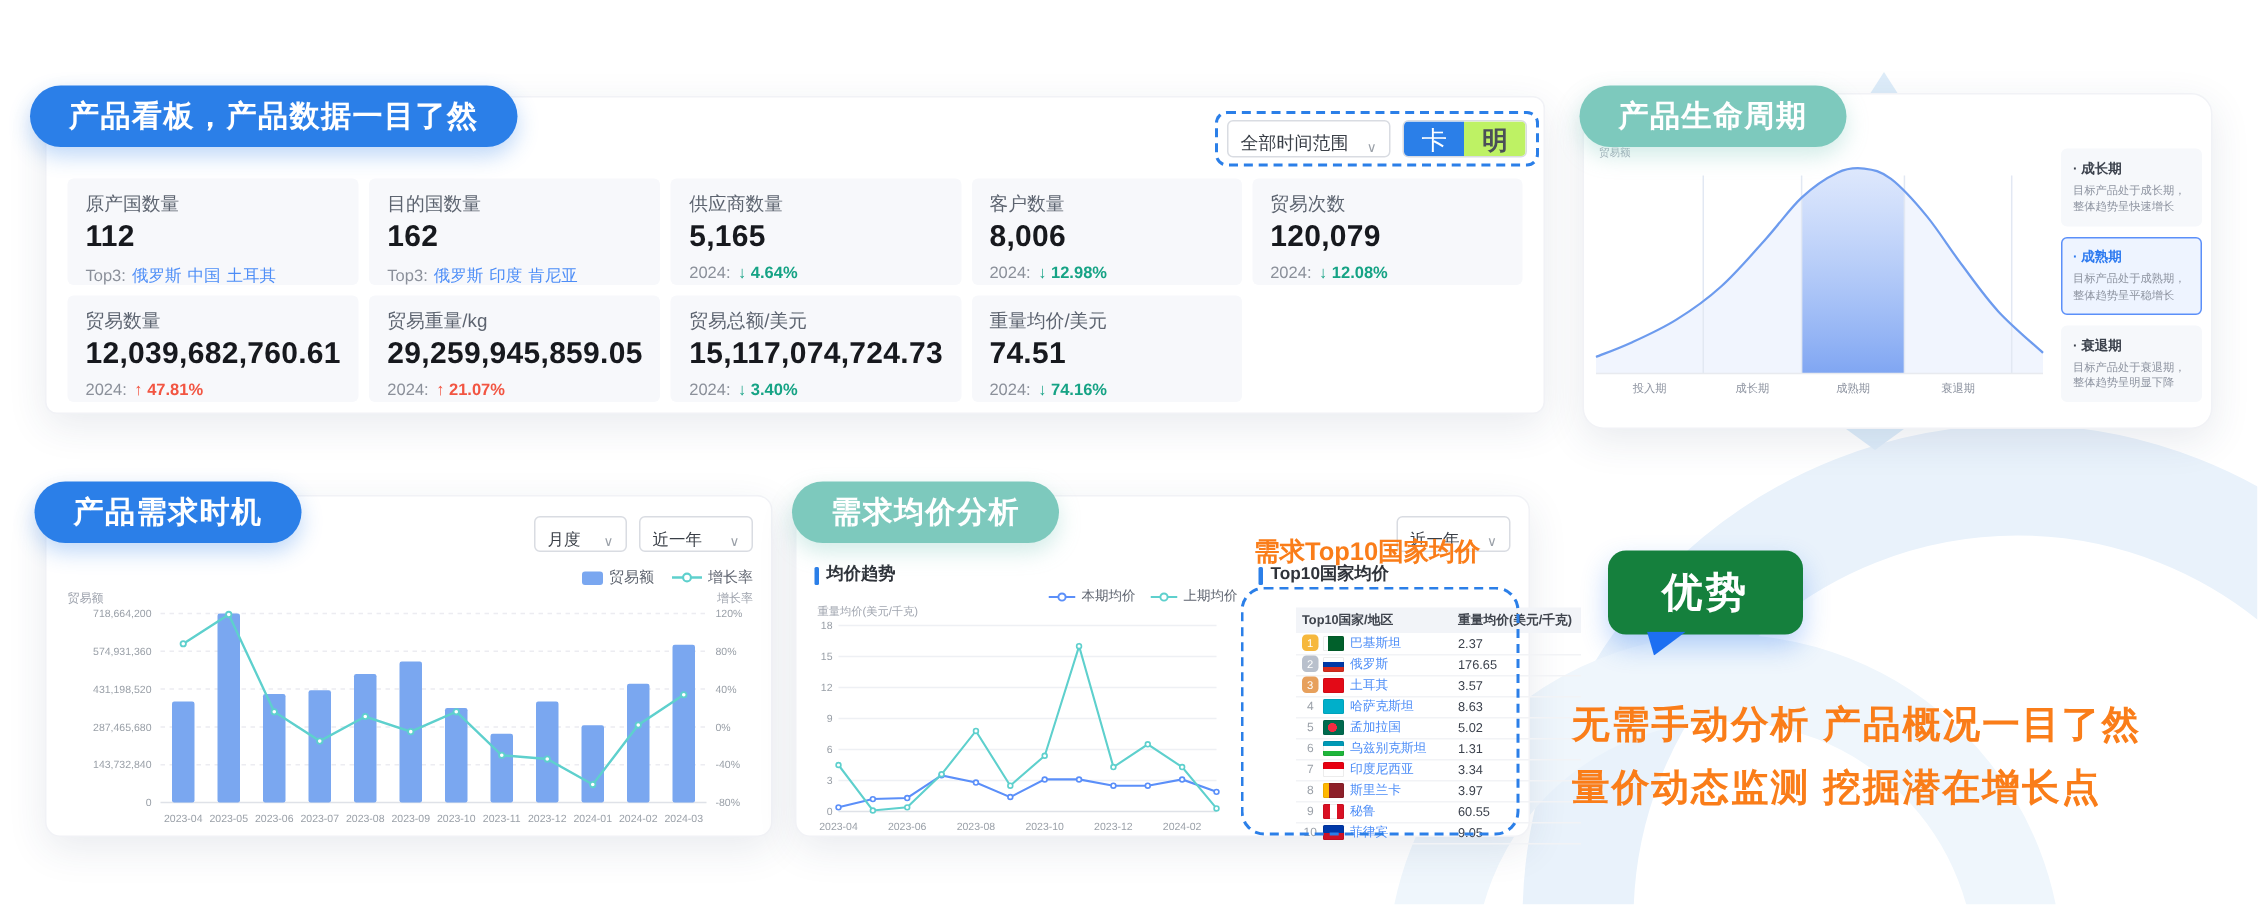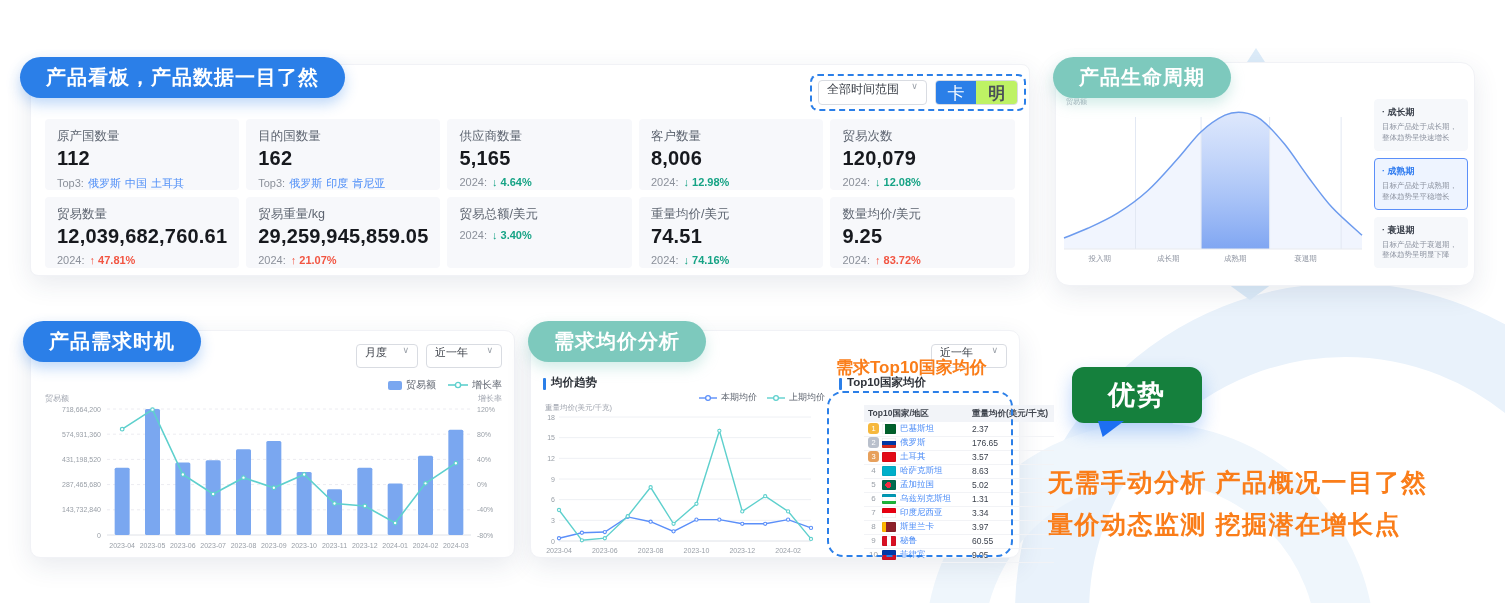--- a/index.html
+++ b/index.html
@@ -22,21 +22,21 @@
         box-shadow:0 8px 26px rgba(40,62,96,.10);z-index:2;}
   
   .annot{position:absolute;color:#fa7d19;font-weight:bold;z-index:9;white-space:nowrap;}
   .annot-top{left:688px;top:34px;font-size:19px;letter-spacing:.5px;}
   .annot-table{left:836px;top:356px;font-size:17px;}
   .adv-line{position:absolute;color:#fa7d19;font-weight:bold;font-size:25px;letter-spacing:1.5px;z-index:9;white-space:nowrap;}
   
   .main-card{left:30px;top:64px;width:1000px;height:212px;border-radius:8px;}
   .filter-box{position:absolute;right:3px;top:9px;width:216px;height:37px;border:2px dashed #2b7fe8;
               border-radius:8px;display:flex;align-items:center;justify-content:center;gap:8px;padding:0 6px;}
-  .sel{display:flex;align-items:flex-start;justify-content:space-between;border:1px solid #d9dce2;border-radius:4px;
+  .sel{display:flex;align-items:flex-end;justify-content:space-between;border:1px solid #d9dce2;border-radius:4px;
        background:#fff;color:#3a3f47;padding:0 8px;cursor:pointer;}
   .sel .chev{color:#9aa0a8;font-size:9px;margin-left:6px;}
   .filter-box .sel{width:112px;height:25px;font-size:12px;}
   .toggle{display:flex;border:1px solid #d9dce2;border-radius:4px;overflow:hidden;height:25px;}
   .toggle button{border:none;width:42px;font-size:17px;cursor:pointer;font-family:inherit;}
   .toggle .on{background:#2b7fe8;color:#fff;}
   .toggle .off{background:#bef264;color:#4a4f58;font-weight:bold;}
   .stats-grid{position:absolute;left:14px;right:14px;top:54px;display:grid;grid-template-columns:repeat(5,1fr);gap:7px;}
   .stat-tile{background:#f7f8fb;border-radius:4px;padding:9px 12px 8px;height:71px;}
   .s-label{font-size:12.5px;color:#5d6470;}
@@ -158,31 +158,27 @@
           <div class="s-value">12,039,682,760.61</div>
           <div class="s-sub"><span class="s-gray">2024:</span><span class="s-trend up">↑ 47.81%</span></div>
         </div>
         <div class="stat-tile">
           <div class="s-label">贸易重量/kg</div>
           <div class="s-value">29,259,945,859.05</div>
           <div class="s-sub"><span class="s-gray">2024:</span><span class="s-trend up">↑ 21.07%</span></div>
         </div>
         <div class="stat-tile">
           <div class="s-label">贸易总额/美元</div>
+          <div class="s-value">15,117,074,724.73</div>
           <div class="s-sub"><span class="s-gray">2024:</span><span class="s-trend down">↓ 3.40%</span></div>
         </div>
         <div class="stat-tile">
           <div class="s-label">重量均价/美元</div>
           <div class="s-value">74.51</div>
           <div class="s-sub"><span class="s-gray">2024:</span><span class="s-trend down">↓ 74.16%</span></div>
-        </div>
-        <div class="stat-tile">
-          <div class="s-label">数量均价/美元</div>
-          <div class="s-value">9.25</div>
-          <div class="s-sub"><span class="s-gray">2024:</span><span class="s-trend up">↑ 83.72%</span></div>
         </div>
       </div>
   </section>
   <div class="badge blue" style="left:20px;top:57px">产品看板，产品数据一目了然</div>
 
   <section class="card lc-card">
     <div class="lc-ylabel">贸易额</div>
     <svg class="lc-svg" id="lifecycle-svg" width="302" height="160">
         <defs>
           <linearGradient id="bandGrad" x1="0" y1="0" x2="0" y2="1">

